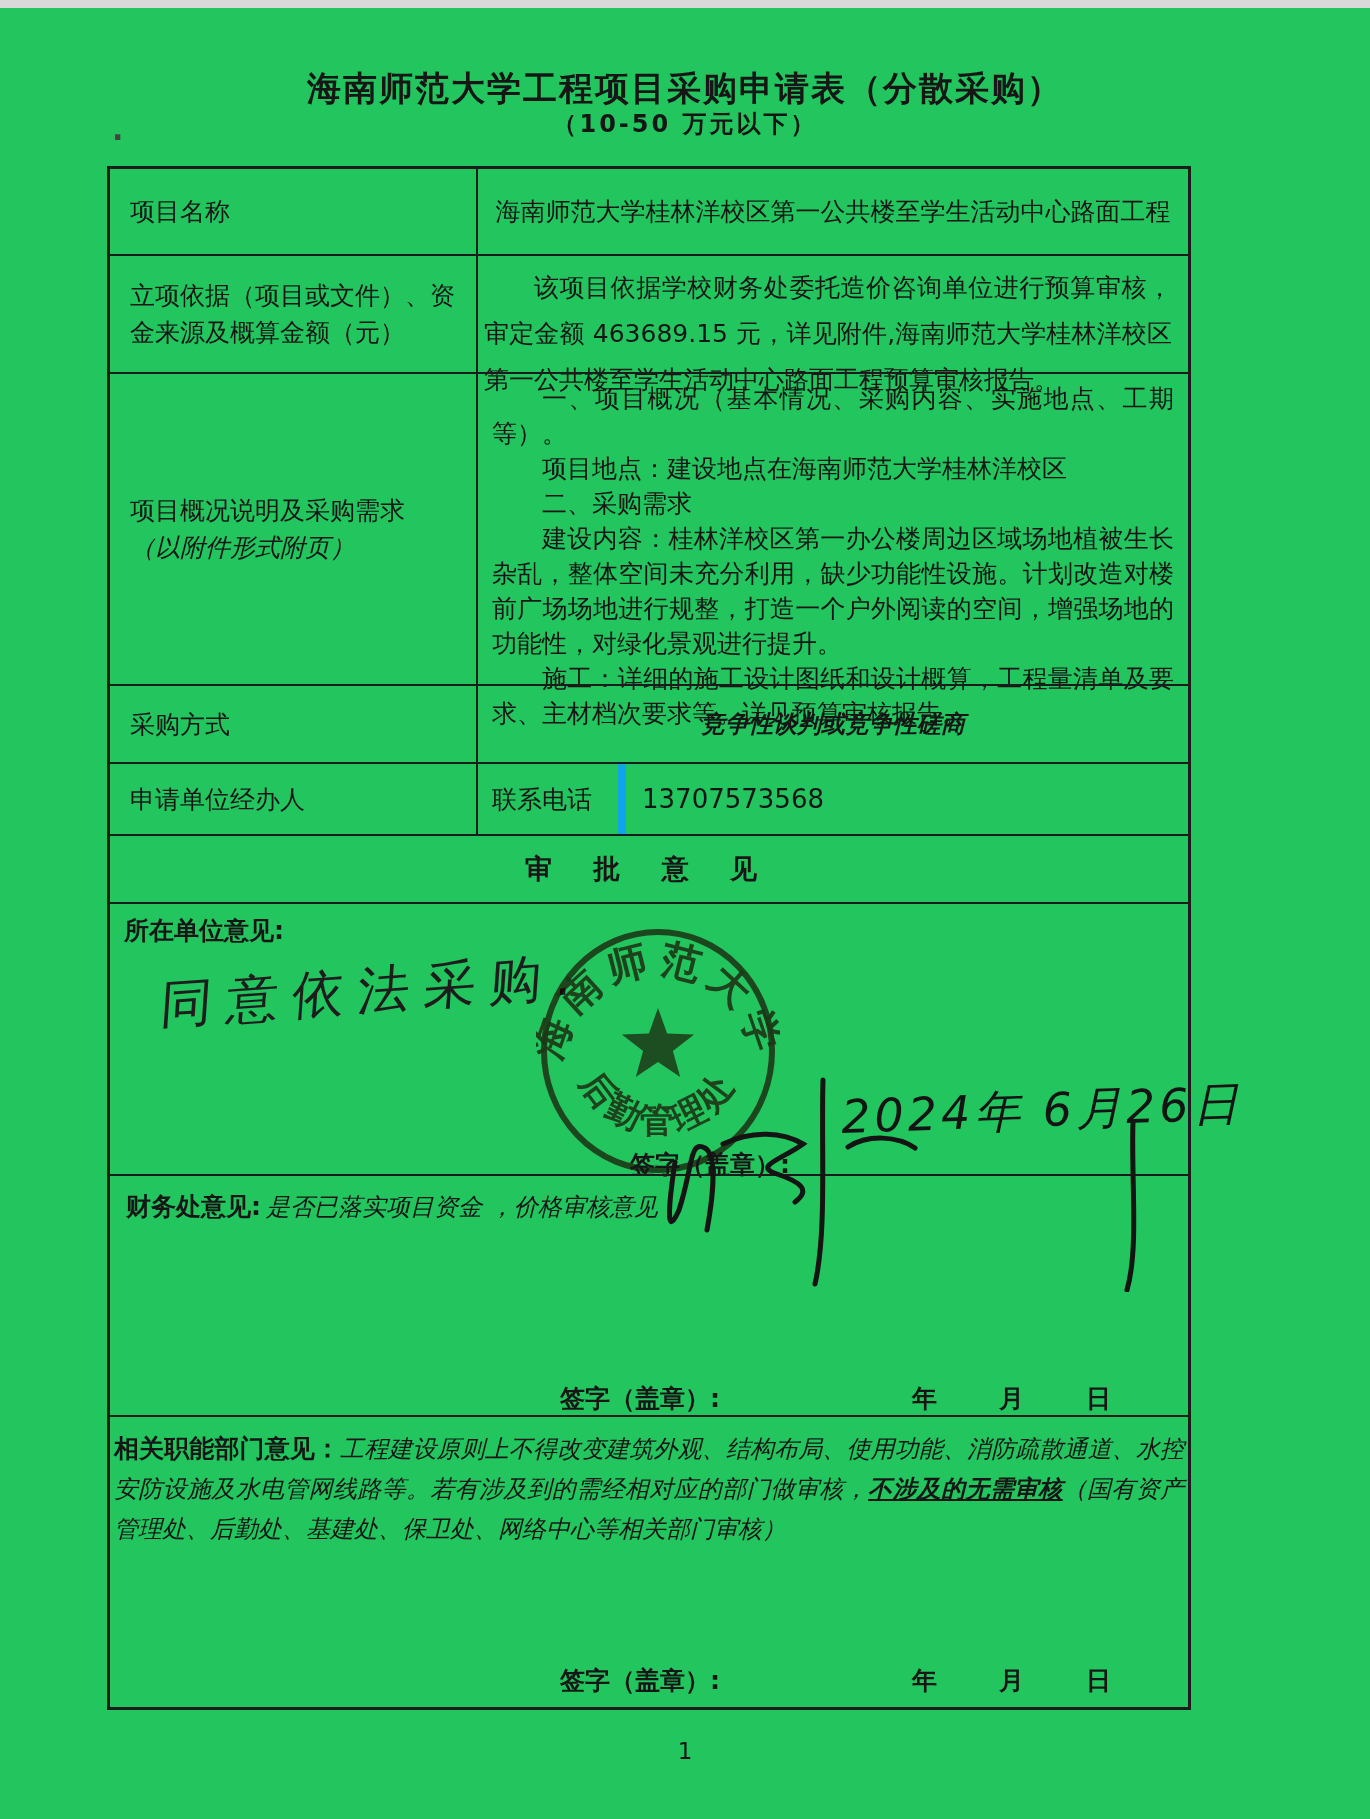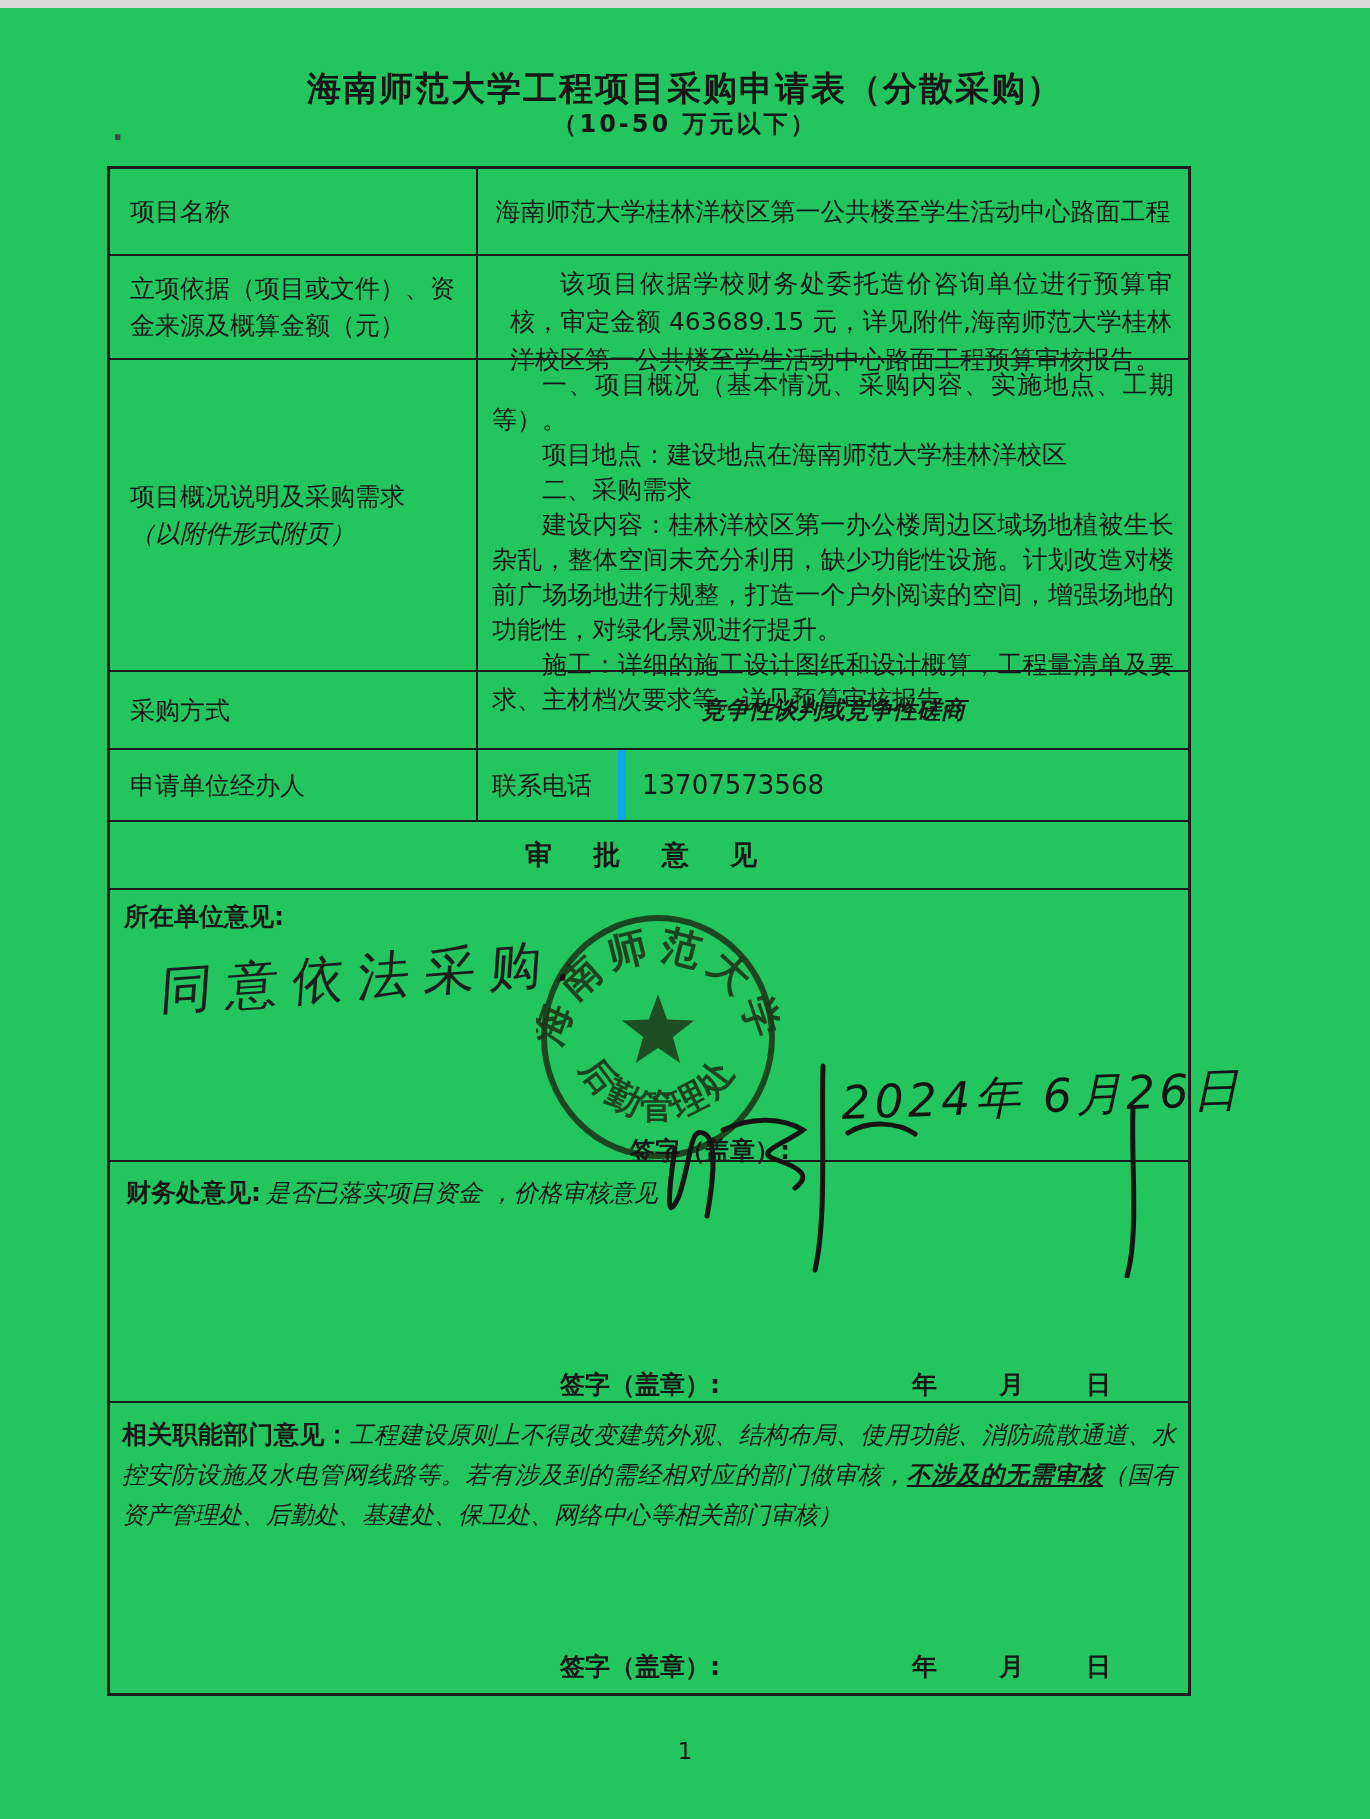--- a/index.html
+++ b/index.html
@@ -16,44 +16,44 @@
     position:absolute;top:100px;left:0;width:100%;text-align:center;
     font-size:24px;font-weight:600;letter-spacing:3px;
   }
   .artifact{position:absolute;left:112px;top:112px;font-size:30px;font-weight:700;color:#444;}
   .tbl{
     position:absolute;left:107px;top:158px;width:1084px;
     border:3px solid #1c1c1c;box-sizing:border-box;background:transparent;
   }
   .row{position:relative;display:flex;border-top:2px solid #1c1c1c;box-sizing:border-box;}
   .row.first{border-top:none;}
-  .r1{height:85px}.r2{height:104px}.r3{height:312px}.r4{height:78px}
+  .r1{height:85px}.r2{height:118px}.r3{height:312px}.r4{height:78px}
   .r5{height:72px}.r6{height:68px}.r7{height:272px}.r8{height:241px}.r9{height:292px}
   .lbl{
     width:368px;min-width:368px;border-right:2px solid #1c1c1c;box-sizing:border-box;
     display:flex;flex-direction:column;justify-content:center;
     padding:6px 20px;font-size:25px;line-height:37px;font-weight:500;
   }
   .cnt{flex:1;box-sizing:border-box;font-size:25px;font-weight:500;}
   .center-cell{display:flex;align-items:center;justify-content:center;text-align:center;}
-  .r2 .cnt{padding:9px 16px 0 32px;line-height:38px;text-align:justify;text-indent:2em;}
+  .r2 .cnt{padding:9px 16px 0 6px;line-height:46px;text-align:justify;text-indent:2em;}
   .r3 .cnt{padding:7px 14px 0 14px;}
   .r3 .cnt p{margin:0;line-height:35px;text-indent:2em;text-align:justify;}
   .r4 .cnt{font-size:24px;font-style:italic;font-weight:600;}
   .c-name{width:221px;min-width:221px;border-right:2px solid #1c1c1c;box-sizing:border-box;
     display:flex;align-items:center;padding-left:18px;font-size:25px;font-weight:500;}
   .c-phlbl{width:148px;min-width:148px;border-right:8px solid #0ea5e9;box-sizing:border-box;
     display:flex;align-items:center;padding-left:14px;font-size:25px;font-weight:500;}
   .c-phone{flex:1;display:flex;align-items:center;padding-left:16px;font-size:26px;}
   .r6{align-items:center;justify-content:center;font-size:27px;font-weight:700;letter-spacing:16px;}
   .full{flex:1;position:relative;box-sizing:border-box;}
   .sec-label{font-weight:700;font-size:25px;}
   .r7 .sec-label{position:absolute;left:14px;top:10px;}
   .r8 .full{padding:14px 16px;}
-  .r9 .full{padding:12px 12px;font-size:24px;line-height:40px;text-align:justify;}
+  .r9 .full{padding:12px 4px;font-size:24px;line-height:40px;text-align:justify;}
   .it{font-style:italic;}
   .note-it{font-style:italic;font-size:24px;font-weight:500;}
   .ul-bold{font-style:italic;font-weight:700;text-decoration:underline;}
   .handwrite-comment{
     position:absolute;left:50px;top:52px;font-size:52px;font-weight:500;color:#1d1d1d;
     letter-spacing:14px;transform:rotate(-4deg) skewX(-8deg);white-space:nowrap;
   }
   .stamp{position:absolute;left:426px;top:22px;width:244px;height:250px;
     mix-blend-mode:multiply;opacity:.93;}
   .sign-label-7{position:absolute;left:520px;top:244px;font-size:25px;font-weight:600;white-space:nowrap;}

